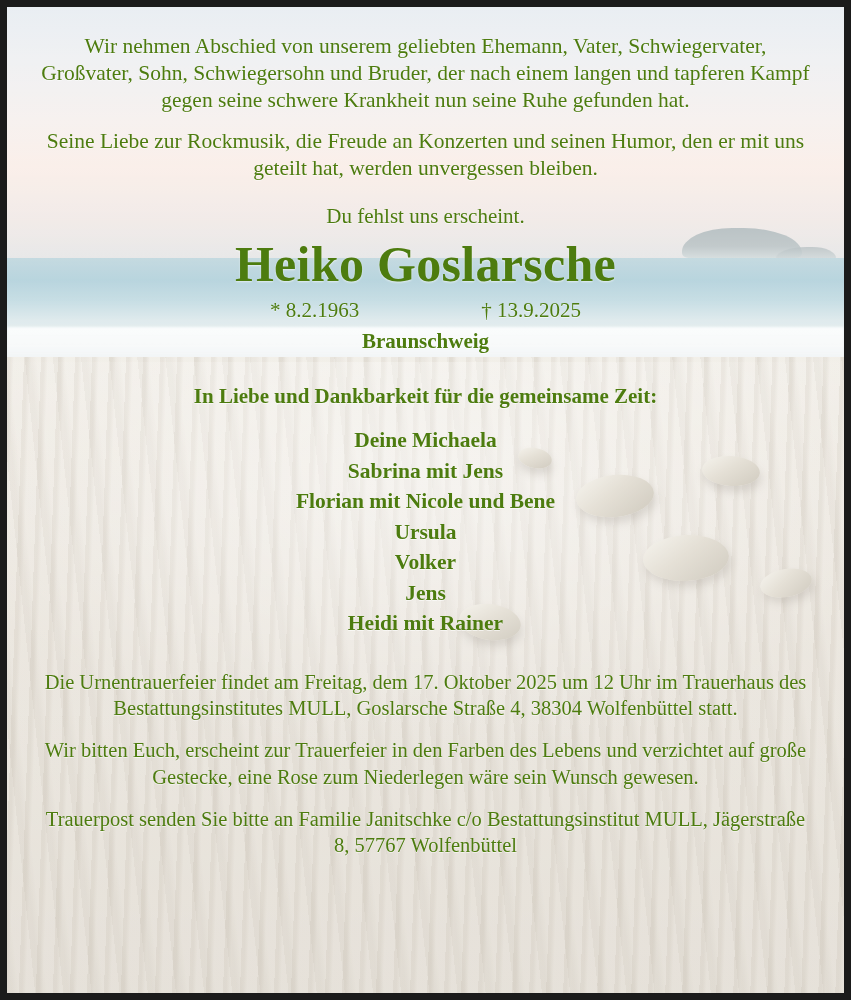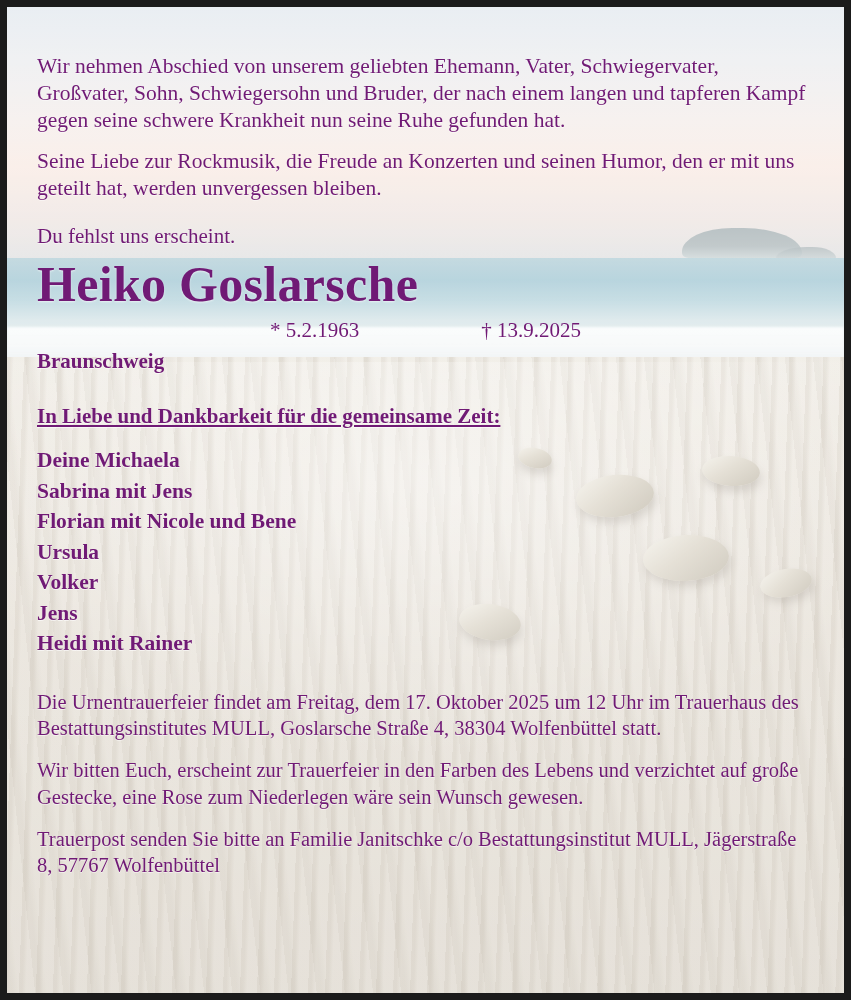--- a/index.html
+++ b/index.html
@@ -137,22 +137,22 @@
       rgba(255,255,255,0.30) 36%,
       rgba(255,255,255,0.34) 60%,
       rgba(255,255,255,0.40) 100%);
   }
 
   
   .content {
     position: relative;
     z-index: 2;
     padding: 26px 30px 14px 30px;
-    color: #701a75;
-    margin-top: 20px;
+    text-align: center;
+    color: #4d7c0f;
   }
   .para {
     font-size: 21.5px;
     line-height: 1.26;
     margin: 0 0 14px 0;
     text-shadow: 0 1px 0 rgba(255,255,255,0.55);
   }
   .para.tight { margin-bottom: 10px; }
   .missing {
     font-size: 21px;
@@ -178,21 +178,20 @@
     font-size: 21px;
     margin: 6px 0 0 0;
     text-shadow: 0 1px 0 rgba(255,255,255,0.55);
     font-weight: bold;
   }
   .dedication {
     font-size: 21px;
     font-weight: bold;
     margin: 30px 0 16px 0;
     text-shadow: 0 1px 0 rgba(255,255,255,0.6);
-    text-decoration: underline;
   }
   .mourners {
     font-size: 21.5px;
     font-weight: bold;
     line-height: 1.42;
     text-shadow: 0 1px 0 rgba(255,255,255,0.6);
   }
   .mourner { margin: 0; }
   .block-gap { height: 30px; }
   .info {
@@ -228,21 +227,21 @@
   <div class="content">
 
     <p class="para">Wir nehmen Abschied von unserem geliebten Ehemann, Vater, Schwiegervater, Großvater, Sohn, Schwiegersohn und Bruder, der nach einem langen und tapferen Kampf gegen seine schwere Krankheit nun seine Ruhe gefunden hat.</p>
     <p class="para tight">Seine Liebe zur Rockmusik, die Freude an Konzerten und seinen Humor, den er mit uns geteilt hat, werden unvergessen bleiben.</p>
 
     <p class="missing">Du fehlst uns erscheint.</p>
 
     <h1 class="name">Heiko Goslarsche</h1>
 
     <div class="dates">
-      <span>* 5.2.1963</span>
+      <span>* 8.2.1963</span>
       <span>† 13.9.2025</span>
     </div>
 
     <p class="place">Braunschweig</p>
 
     <p class="dedication">In Liebe und Dankbarkeit für die gemeinsame Zeit:</p>
 
     <div class="mourners">
       <p class="mourner">Deine Michaela</p>
       <p class="mourner">Sabrina mit Jens</p>

